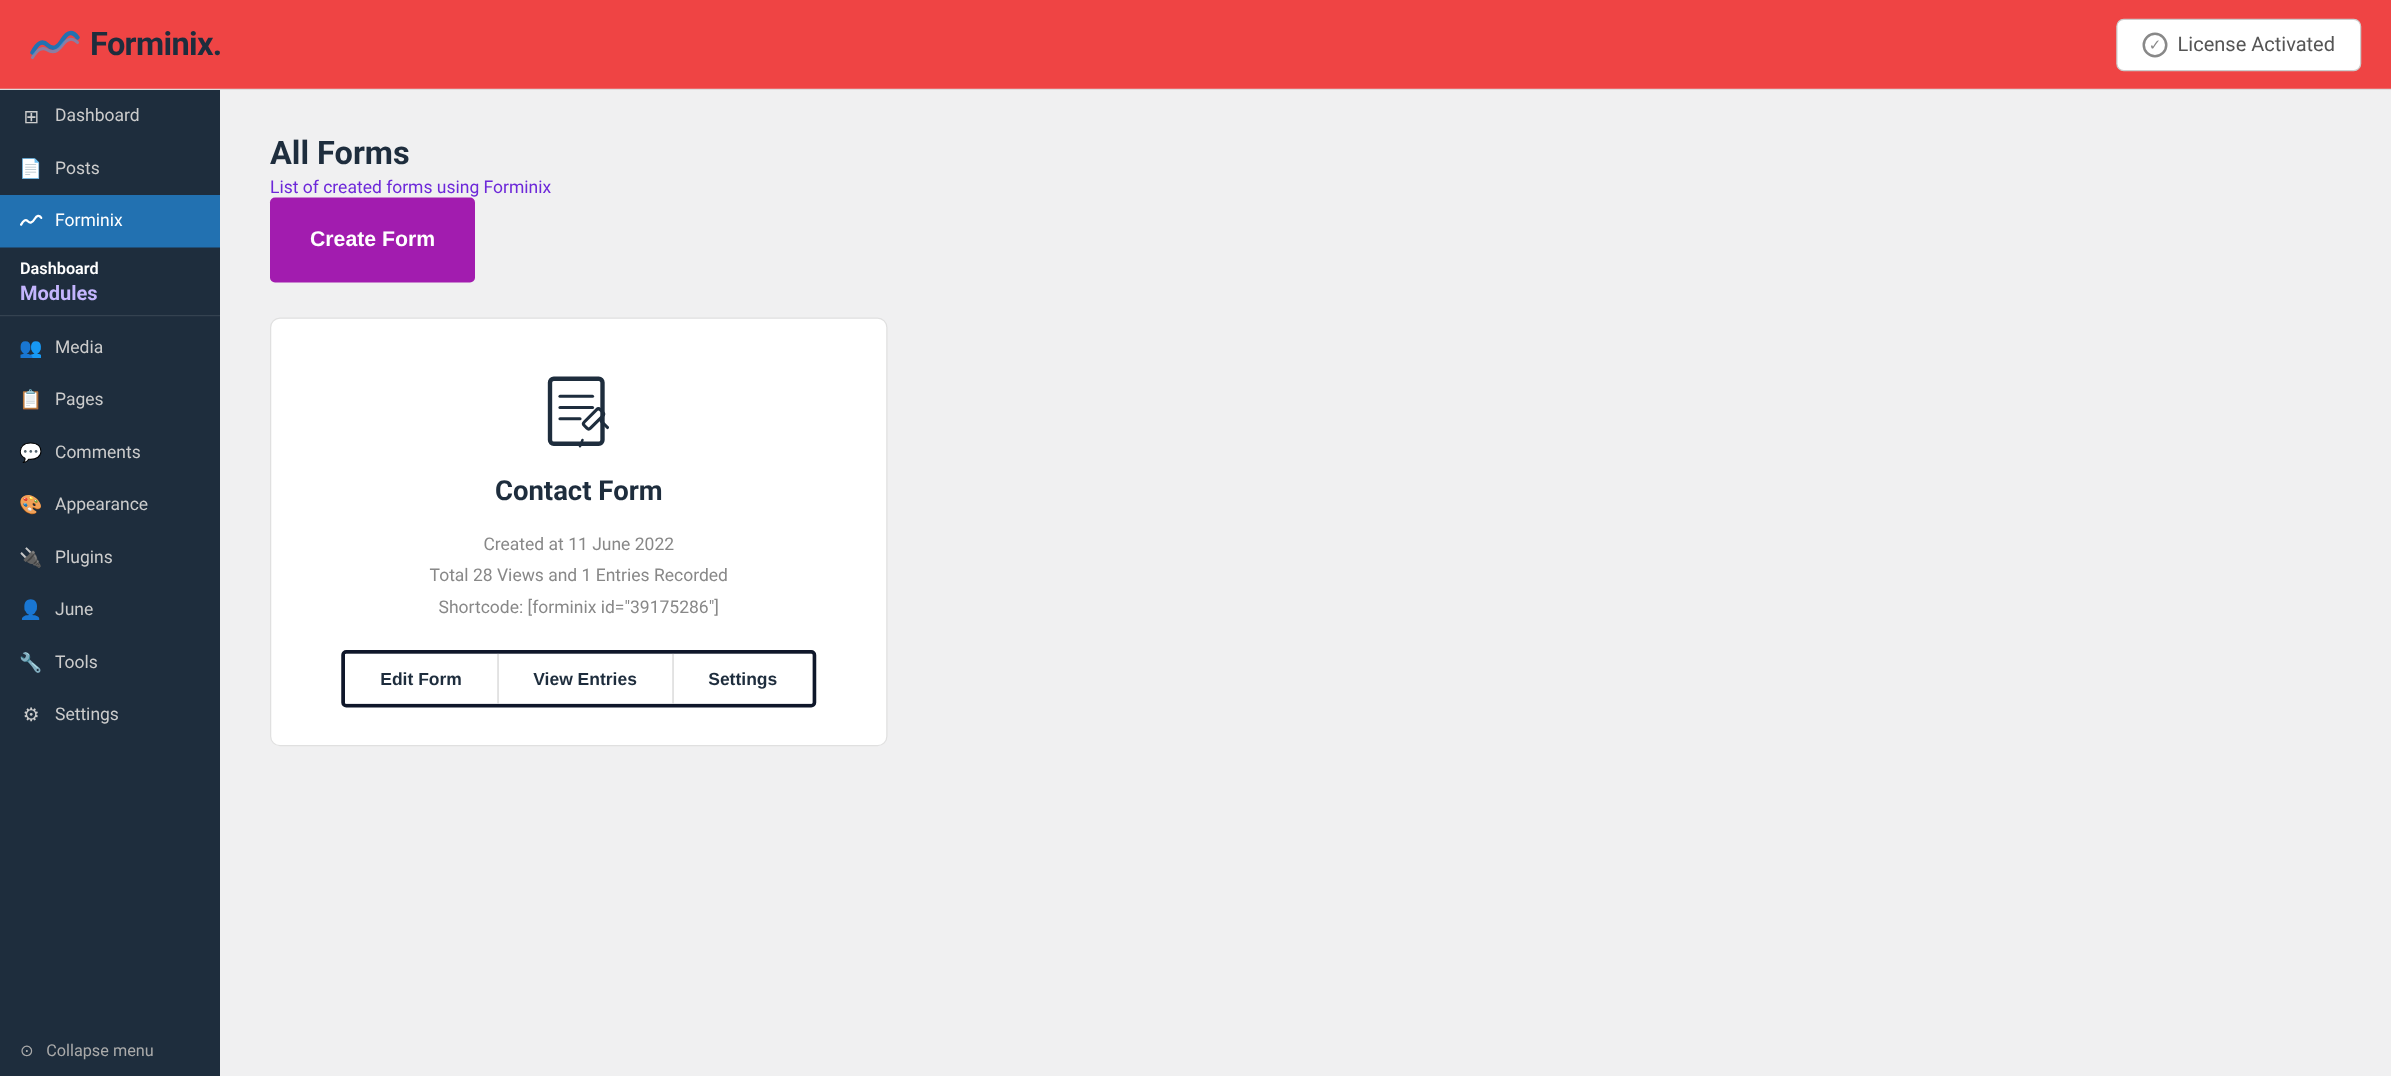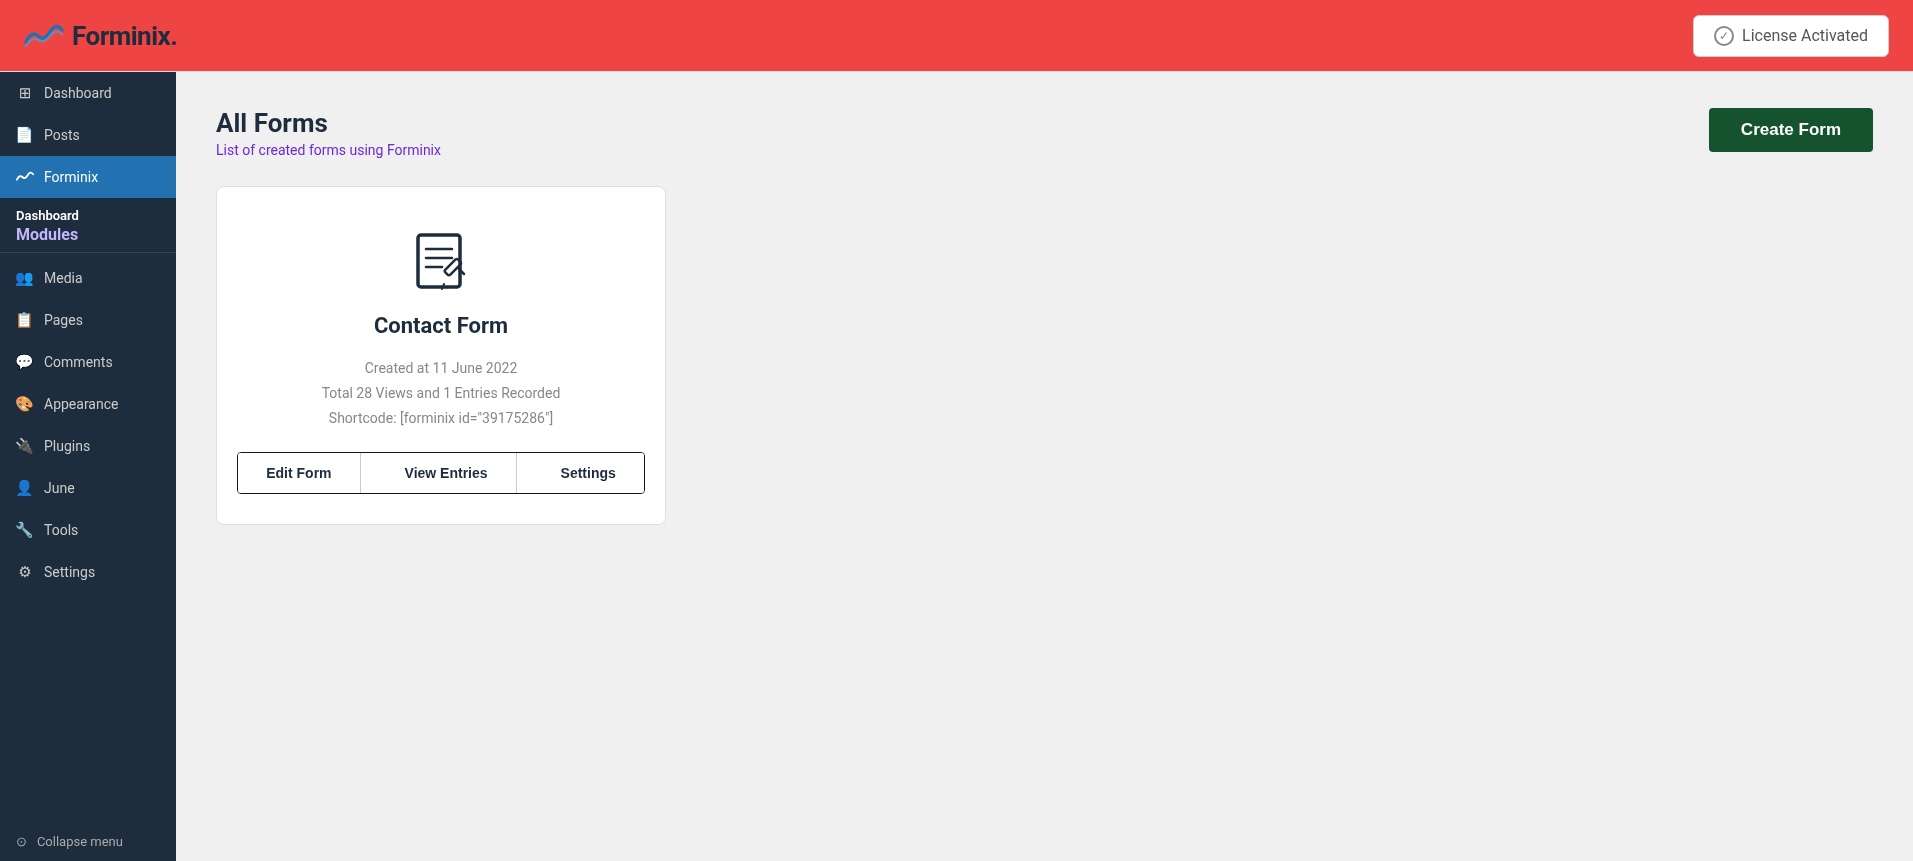--- a/index.html
+++ b/index.html
@@ -134,49 +134,50 @@
       flex: 1;
       padding: 36px 40px;
       overflow-y: auto;
       background: #f0f0f1;
     }
     .page-header {
       display: flex;
       justify-content: space-between;
       align-items: flex-start;
       margin-bottom: 28px;
+      flex-direction: column;
     }
     .page-title-group {}
     .page-title {
       font-size: 26px;
       font-weight: 700;
       color: #1e2d3d;
     }
     .page-subtitle {
       font-size: 14px;
       color: #6d28d9;
       margin-top: 4px;
     }
     .create-form-btn {
-      background: #14532d;
+      background: #a21caf;
       color: #fff;
       border: none;
       border-radius: 4px;
-      padding: 12px 32px;
+      padding: 24px 32px;
       font-size: 17px;
       font-weight: 600;
       cursor: pointer;
     }
 
     
     .form-card {
       background: #fff;
       border-radius: 8px;
       border: 1px solid #e0e0e0;
-      width: 450px;
+      width: 494px;
       padding: 40px 18px 30px;
       display: flex;
       flex-direction: column;
       align-items: center;
       text-align: center;
     }
     .form-card-icon {
       width: 70px;
       height: 70px;
       margin-bottom: 16px;
@@ -188,22 +189,22 @@
       margin-bottom: 18px;
     }
     .form-card-meta {
       font-size: 14px;
       color: #888;
       line-height: 1.8;
       margin-bottom: 20px;
     }
     .form-card-actions {
       display: flex;
-      gap: 16px;
-      border: 1px solid #0f172a;
+      gap: 0;
+      border: 3px solid #0f172a;
       border-radius: 4px;
       overflow: hidden;
     }
     .form-action-btn {
       padding: 12px 28px;
       font-size: 14px;
       font-weight: 600;
       background: #fff;
       border: none;
       border-right: 1px solid #ccc;

